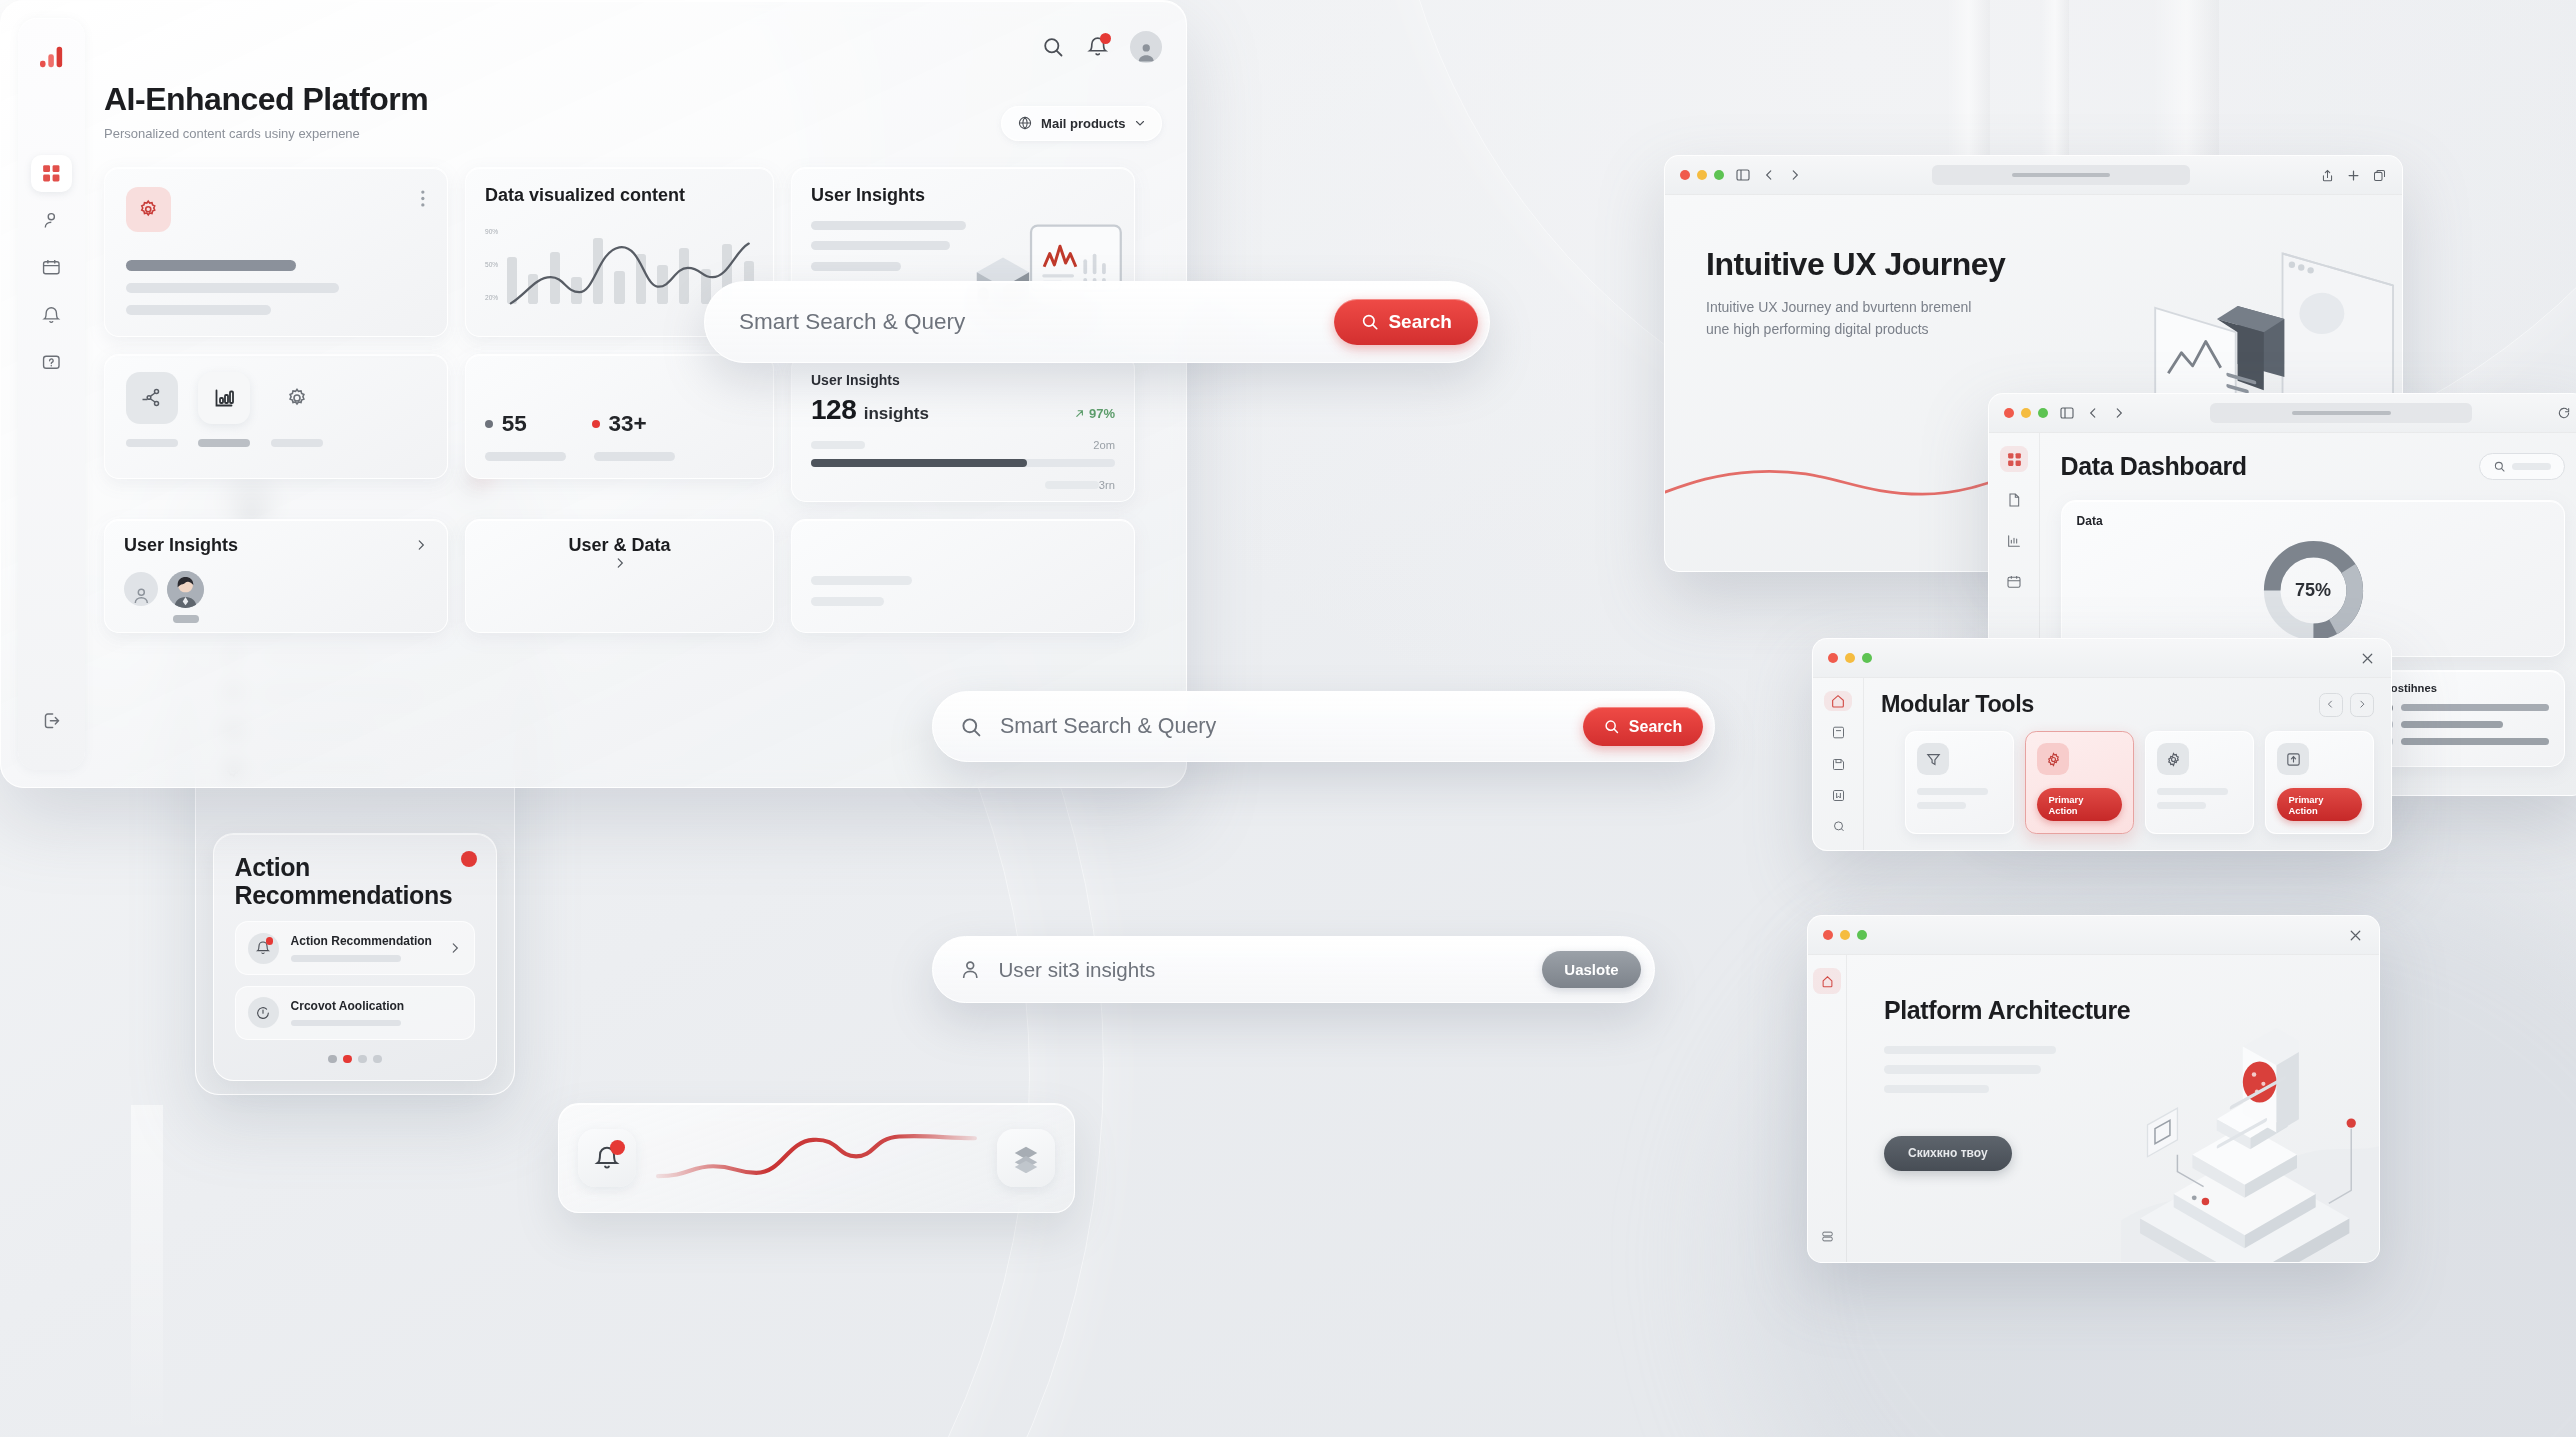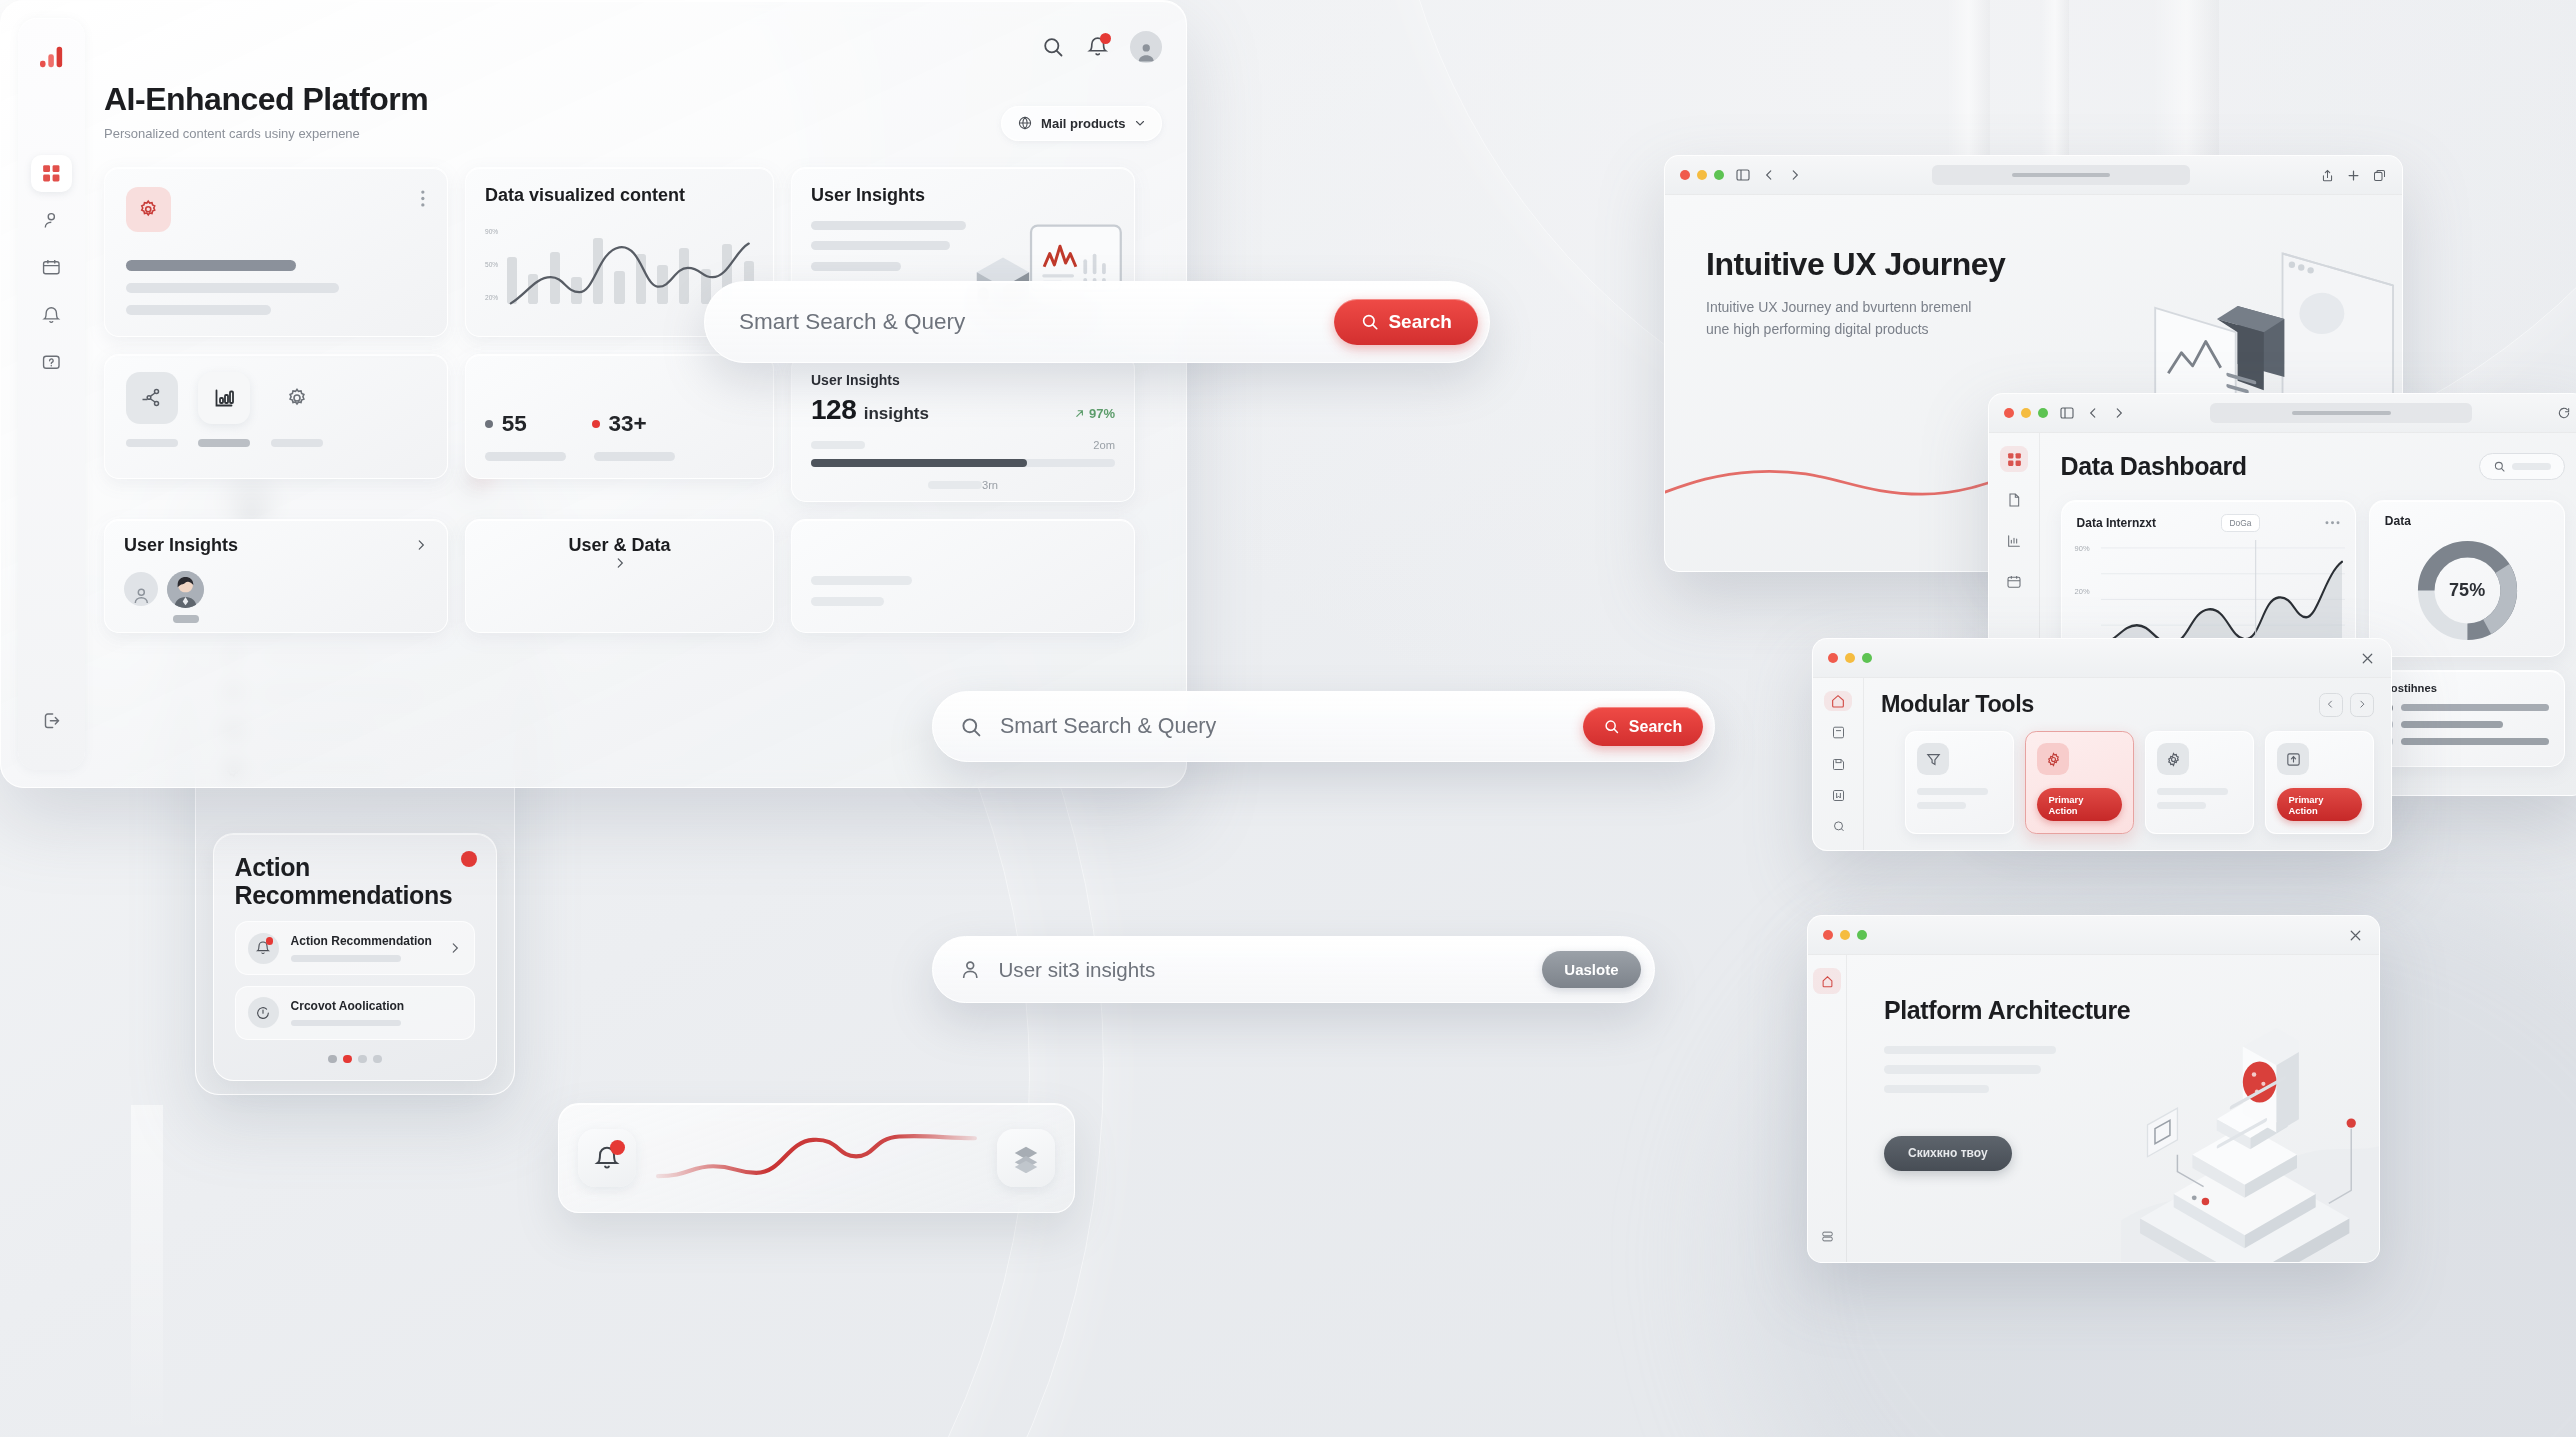--- a/index.html
+++ b/index.html
@@ -548,21 +548,21 @@
             <span>97%</span>
           </div>
         </div>
         <div style="display:flex;align-items:center;justify-content:space-between;margin-top:13px;">
           <div class="skel l" style="width:54px;height:8.4px;"></div>
           <span style="font-size:11.2px;color:#9aa0a7;">2om</span>
         </div>
         <div style="position:relative;height:8.4px;border-radius:4.7px;background:#e3e6ea;margin-top:7.5px;">
           <div style="position:absolute;left:0;top:0;bottom:0;width:71%;border-radius:4.7px;background:#4e545c;"></div>
         </div>
-        <div style="display:flex;align-items:center;justify-content:center;margin-top:12px;">
+        <div style="display:flex;align-items:center;justify-content:flex-end;margin-top:12px;">
           <div class="skel l" style="width:54px;height:8.4px;"></div>
           <span style="font-size:11.2px;color:#9aa0a7;">3rn</span>
         </div>
       </div>
     </div>
 
     <div class="grid-row" style="margin-top:17px;">
       <div class="card" style="width:344px;height:114px;padding:15px 19px;">
         <div style="display:flex;align-items:center;justify-content:space-between;">
           <div class="title-md">User Insights</div>
@@ -800,41 +800,20 @@
         <div class="title-lg">Data Dashboard</div>
         <div style="display:flex;align-items:center;gap:6.6px;border:0.9px solid #dde0e4;border-radius:935px;padding:5.6px 13px;background:#fafbfc;">
           <svg width="13" height="13" viewBox="0 0 24 24" fill="none" stroke="#6b7077" stroke-width="2" stroke-linecap="round">
               <circle cx="10.8" cy="10.8" r="6.4"></circle>
               <path d="M15.6 15.6L20.4 20.4"></path>
             </svg>
           <span class="skel l" style="width:39px;height:6.6px;display:block;"></span>
         </div>
       </div>
       <div style="display:flex;gap:13px;margin-top:19px;">
-        <div class="card" style="flex:1.6;height:157px;padding:13px 15px;position:relative;overflow:hidden;">
-          <div style="display:flex;align-items:center;justify-content:space-between;">
-            <div class="title-sm" style="font-size:12px;">Data Internzxt</div>
-            <div style="font-size:8.4px;color:#7b818a;background:#fff;border:0.9px solid #e1e4e8;border-radius:5.6px;padding:2.8px 7.5px;"><span>DoGa</span></div>
-            <svg width="15" height="3.7" viewBox="0 0 16 4">
-                <circle cx="2" cy="2" r="1.6" fill="#9aa0a7"></circle>
-                <circle cx="8" cy="2" r="1.6" fill="#9aa0a7"></circle>
-                <circle cx="14" cy="2" r="1.6" fill="#9aa0a7"></circle>
-              </svg>
-          </div>
-          <div style="position:absolute;left:13px;top:43px;font-size:7.5px;color:#a8adb3;">90%</div>
-          <div style="position:absolute;left:13px;top:86px;font-size:7.5px;color:#a8adb3;">20%</div>
-          <svg viewBox="0 0 300 110" preserveAspectRatio="none" style="position:absolute;left:39px;right:9.4px;top:39px;height:109px;width:calc(100% - 49px);">
-            <g stroke="#e7eaed" stroke-width="1">
-              <path d="M0 8h300M0 34h300M0 60h300M0 86h300"></path>
-            </g>
-            <path d="M0 104 C 18 104, 26 86, 44 86 C 62 86, 66 104, 86 104 C 108 104, 110 72, 132 70 C 154 68, 158 98, 176 100 C 196 102, 198 60, 218 58 C 236 56, 238 78, 252 78 C 266 78, 276 34, 296 22 L296 110 L0 110z" fill="#cbd0d6" opacity=".55"></path>
-            <path d="M0 104 C 18 104, 26 86, 44 86 C 62 86, 66 104, 86 104 C 108 104, 110 72, 132 70 C 154 68, 158 98, 176 100 C 196 102, 198 60, 218 58 C 236 56, 238 78, 252 78 C 266 78, 276 34, 296 22" fill="none" stroke="#2b2f35" stroke-width="2.4" stroke-linecap="round"></path>
-            <path d="M190 0 v110" stroke="#d3d7dc" stroke-width="1.2"></path>
-          </svg>
-        </div>
         <div class="card" style="flex:1;height:157px;padding:13px 15px;">
           <div class="title-sm" style="font-size:12px;">Data</div>
           <div style="display:flex;align-items:center;justify-content:center;margin-top:7.5px;position:relative;">
             <svg width="109" height="109" viewBox="0 0 42 42">
               <circle cx="21" cy="21" r="15.9" fill="none" stroke="#dde1e5" stroke-width="6.4"></circle>
               <circle cx="21" cy="21" r="15.9" fill="none" stroke="#7d848d" stroke-width="6.4" stroke-dasharray="74.9 24.9" stroke-dashoffset="25" transform="rotate(-90 21 21)"></circle>
               <circle cx="21" cy="21" r="15.9" fill="none" stroke="#b6bcc3" stroke-width="6.4" stroke-dasharray="26 74" stroke-dashoffset="-16" transform="rotate(-90 21 21)"></circle>
             </svg>
             <div style="position:absolute;font-size:18px;font-weight:600;color:#2d3036;">75%</div>
           </div>

